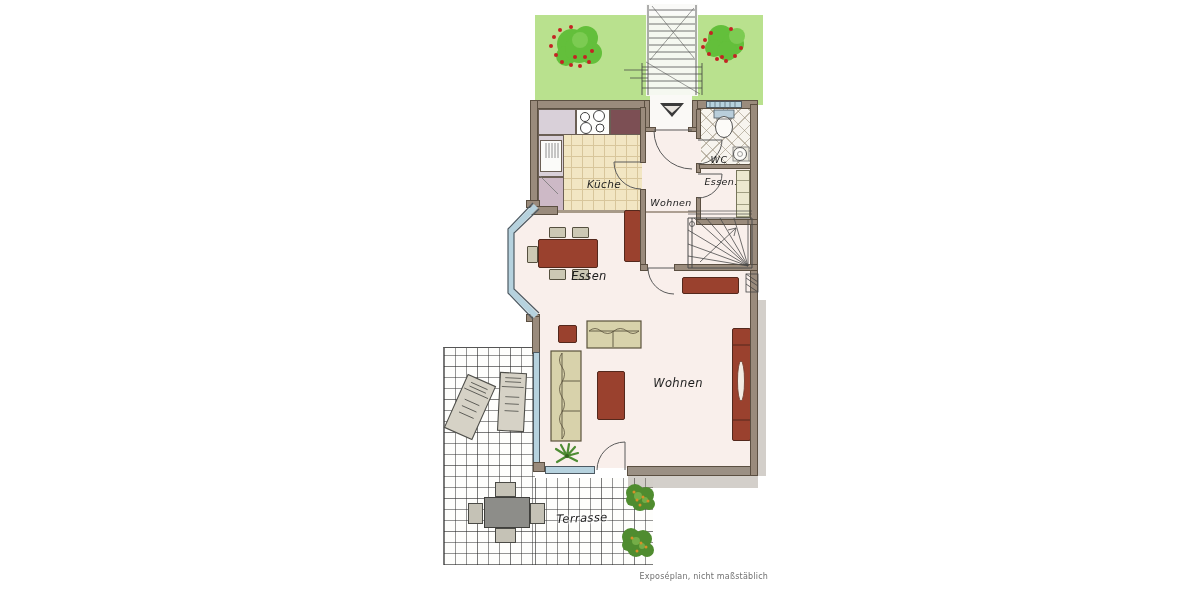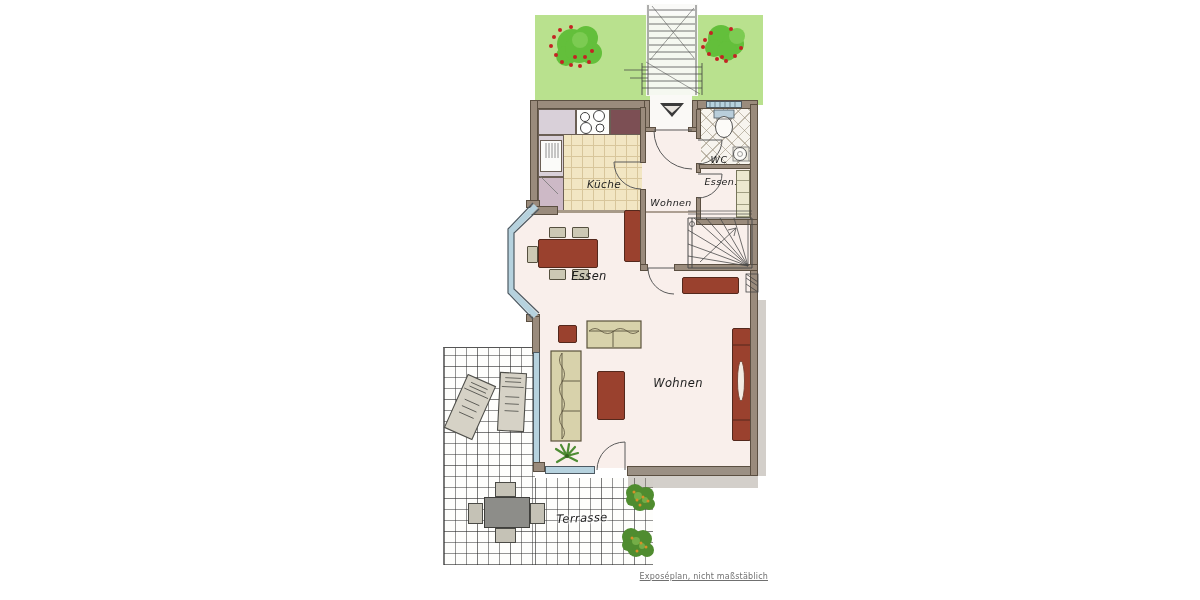--- a/index.html
+++ b/index.html
@@ -38,21 +38,21 @@
   .tchair{background:var(--terrace_chair);border:1px solid #4a4a45;}
   .shadow{background:rgba(120,110,95,.33);}
   .beam{background:#a89a88;}
   
   .room-label{position:absolute;font:italic 10.5px "DejaVu Sans",sans-serif;color:var(--ink);
     transform:translate(-50%,-50%);letter-spacing:.4px;white-space:nowrap;z-index:9;}
   .small{font-size:9.5px;}
   .big{font-size:11.5px;}
   .halo{text-shadow:0 0 2px #fff,0 0 4px #fff,1px 1px 2px #fff;}
   .caption{position:absolute;font:8px "DejaVu Sans",sans-serif;color:var(--caption);
-    letter-spacing:.2px;z-index:9;text-decoration:underline;}
+    letter-spacing:.2px;z-index:9;}
   svg.overlay{position:absolute;left:0;top:0;z-index:7;pointer-events:none;}
   .z1{z-index:1}.z2{z-index:2}.z3{z-index:3}.z4{z-index:4}.z5{z-index:5}.z6{z-index:6}
 </style>
 </head>
 <body>
 
 <div class="canvas">
 
   <div class="abs garden z1" style="left:535px;top:15px;width:228px;height:90px"></div>
 

